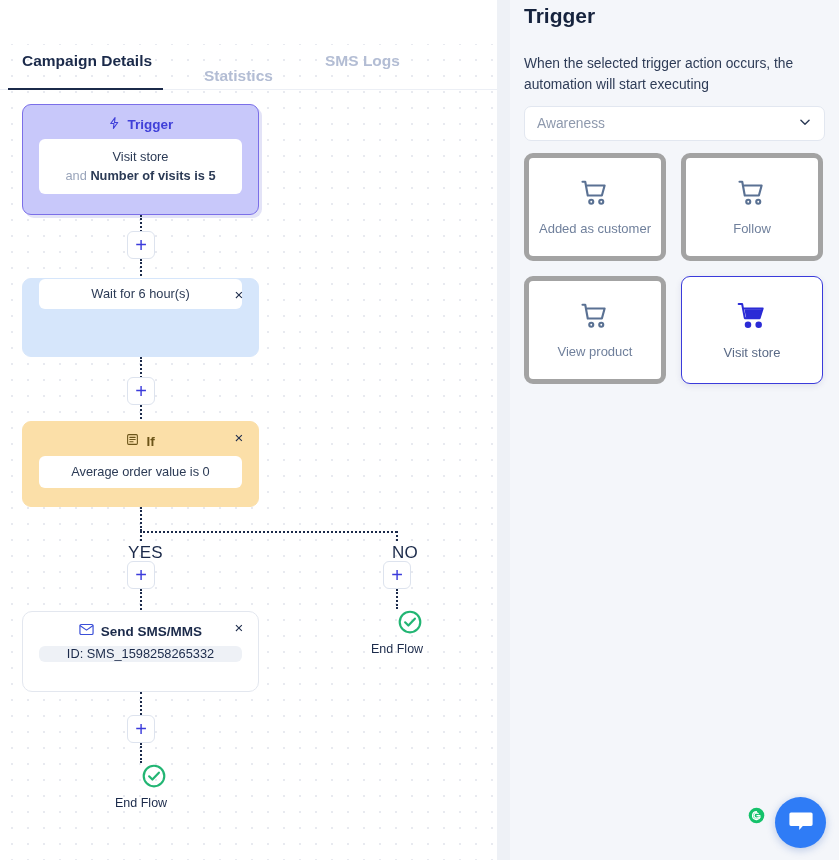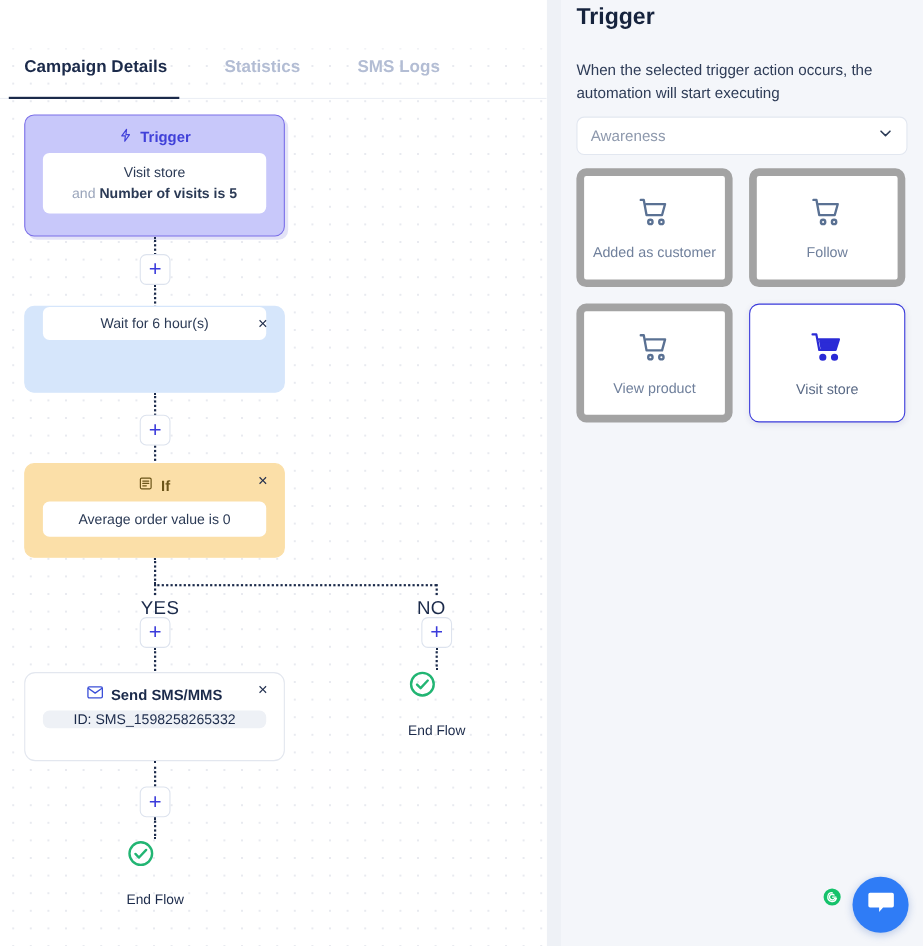--- a/index.html
+++ b/index.html
@@ -43,21 +43,21 @@
     background: transparent; z-index: 4;
   }
   .tab {
     position: absolute; top: 8px;
     font-size: 15.5px; cursor: pointer; white-space: nowrap;
     padding-bottom: 12px;
   }
   .tab.active { color: #1b2a4a; font-weight: 600; }
   .tab.inactive { color: #b3bdd4; font-weight: 600; }
   #tab-campaign { left: 22px; }
-  #tab-statistics { left: 204px; }
+  #tab-statistics { left: 204px; margin-top: 15px; }
   #tab-smslogs { left: 325px; }
   #tab-underline {
     position: absolute; left: 8px; top: 88px; width: 155px; height: 2px;
     background: #1b2a4a;
   }
   #tabs-baseline {
     position: absolute; left: 0px; top: 89px; width: 497px; height: 1px;
     background: #eceff5;
   }
 
@@ -129,21 +129,21 @@
     display: flex; align-items: center; justify-content: center;
     color: #3b3bdb; font-size: 20px; line-height: 1; cursor: pointer;
     font-weight: 400; z-index: 3;
   }
   .branch-label {
     position: absolute; font-size: 17px; color: #1b2a4a;
     letter-spacing: 0.3px;
   }
   .endflow {
     position: absolute; display: flex; flex-direction: column;
-    align-items: flex-start; gap: 17px;
+    align-items: flex-end; gap: 3px;
   }
   .endflow-label { font-size: 12.5px; color: #1b2a4a; }
 
   
   #gap-strip {
     width: 13px; height: 860px; background: #eef1f6;
   }
   #side-panel {
     position: relative;
     width: 329px; height: 860px;
@@ -167,21 +167,21 @@
   }
   #trigger-select .sel-value { font-size: 13.8px; color: #8e99ad; }
 
   #card-grid {
     position: absolute; left: 14px; top: 153px;
     width: 302px;
     display: grid; grid-template-columns: 142px 142px;
     grid-auto-rows: 108px; gap: 15px;
   }
   .trig-card {
-    background: #ffffff; border: 7px solid #a3a3a3; border-radius: 9px;
+    background: #ffffff; border: 5px solid #a3a3a3; border-radius: 9px;
     display: flex; flex-direction: column; align-items: center;
     justify-content: center; gap: 9px; cursor: pointer;
   }
   .trig-card .card-label { font-size: 13px; color: #70809c; }
   .trig-card.selected {
     border: 1.6px solid #3b3bdb;
     box-shadow: 0 2px 6px rgba(40,40,120,0.10);
   }
   .trig-card.selected .card-label { color: #5a6a86; }
 
@@ -264,21 +264,21 @@
       </div>
       <div class="node-body">Average order value is 0</div>
     </div>
 
     <div class="vline" style="left:140px; top:507px; height:24px;"></div>
     <div class="hline" style="left:140px; top:531px; width:257px;"></div>
     <div class="vline" style="left:140px; top:531px; height:10px;"></div>
     <div class="vline" style="left:396px; top:531px; height:10px;"></div>
 
     <div class="branch-label" style="left:128px; top:543px;">YES</div>
-    <div class="branch-label" style="left:379px; top:543px;">NO</div>
+    <div class="branch-label" style="left:392px; top:543px;">NO</div>
 
     <div class="plus-btn" style="left:127px; top:561px;">+</div>
     <div class="plus-btn" style="left:383px; top:561px;">+</div>
 
     <div class="vline" style="left:140px; top:589px; height:24px;"></div>
     <div class="vline" style="left:396px; top:589px; height:20px;"></div>
 
     <div class="endflow" style="left:371px; top:609px;">
       <span>
         <svg width="26" height="26" viewBox="0 0 24 24" fill="none" stroke="#22b573" stroke-width="2" stroke-linecap="round" stroke-linejoin="round">

